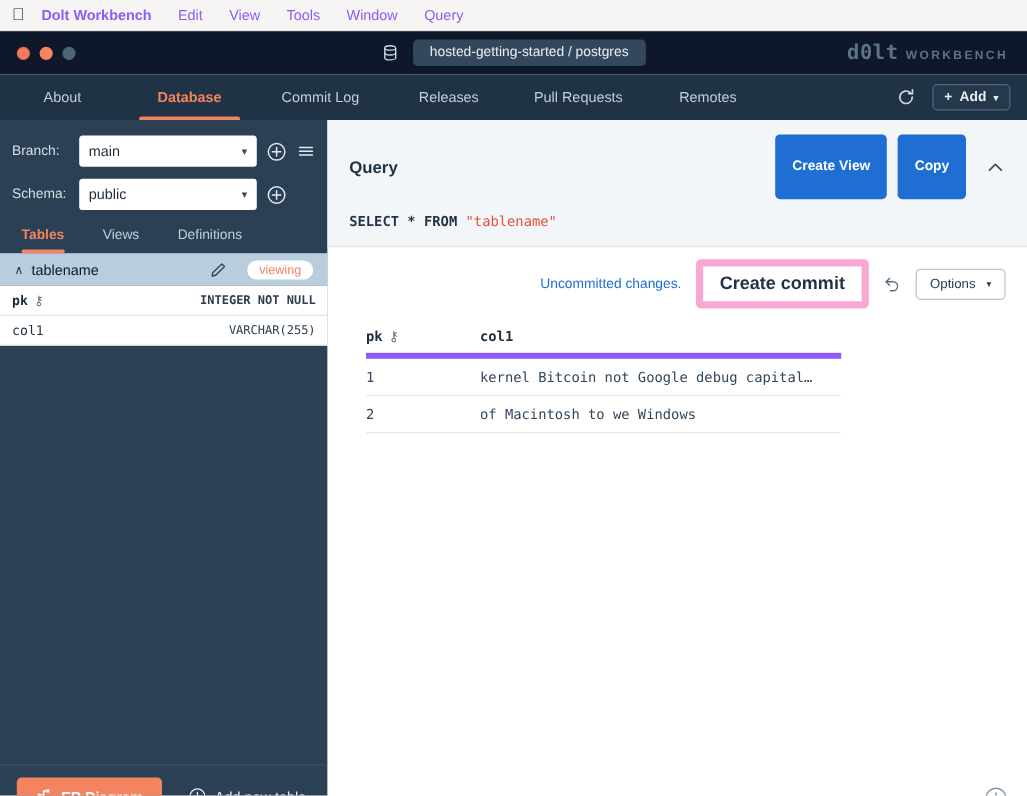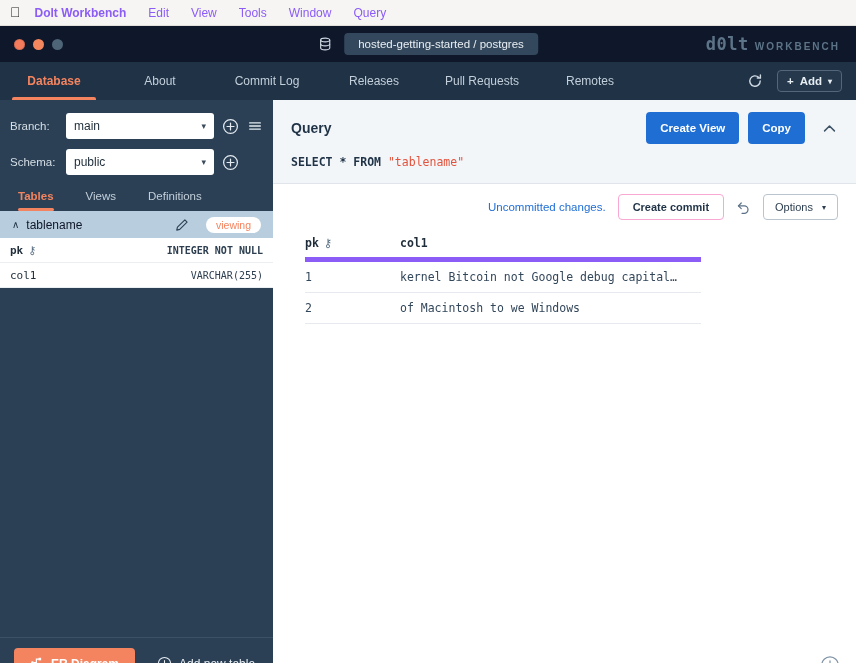--- a/index.html
+++ b/index.html
@@ -164,37 +164,37 @@
   
   .main { flex: 1; background: #ffffff; position: relative; display: flex; flex-direction: column; }
   .query-panel {
     background: #f3f6f9; border-bottom: 1px solid #dfe5ea;
     padding: 12px 18px 14px 18px;
   }
   .query-head { display: flex; align-items: center; }
   .query-title { font-size: 14px; font-weight: bold; color: #1f3246; flex: 1; }
   .btn-blue {
     background: #1f6ed4; color: #fff; font-size: 11.5px; font-weight: bold;
-    padding: 10px 14px; border-radius: 4px; cursor: pointer; margin-left: 9px;
+    padding: 21px 14px; border-radius: 4px; cursor: pointer; margin-left: 9px;
     white-space: nowrap;
   }
   .chev-up { margin-left: 16px; color: #3e5466; cursor: pointer; display: flex; }
   .query-sql {
     margin-top: 11px; font-family: "DejaVu Sans Mono", monospace;
     font-size: 11.5px; color: #1f3246; font-weight: bold;
   }
   .query-sql .str { color: #e2523c; font-weight: normal; }
 
   .commitbar {
     display: flex; align-items: center; justify-content: flex-end;
     gap: 12px; padding: 10px 18px 8px 18px;
   }
   .uncommitted { font-size: 11.5px; color: #1f6ed4; font-weight: 500; }
   .btn-outline {
-    border: 1px solid #f9a8d4; color: #1f3246; font-size: 11px; font-weight: bold;
+    border: 6px solid #f9a8d4; color: #1f3246; font-size: 15px; font-weight: bold;
     padding: 6px 14px; border-radius: 4px; background: #fff; cursor: pointer;
   }
   .revert-icon { color: #5b7186; cursor: pointer; display: flex; }
   .btn-options {
     border: 1px solid #b9c4cf; color: #2c3e50; font-size: 11px;
     padding: 6px 11px; border-radius: 4px; background: #fff; cursor: pointer;
     display: flex; align-items: center; gap: 9px;
   }
   .btn-options .caret { font-size: 8px; }
 
@@ -252,25 +252,25 @@
       </span>
       <span class="dbname">hosted-getting-started / postgres</span>
     </div>
     <div class="brand">
       <span class="b1">d0lt</span>
       <span class="b2">WORKBENCH</span>
     </div>
   </div>
 
   <div class="topnav">
+    <div class="navtab" style="width:104px">
+      <span>About</span>
+    </div>
     <div class="navtab active" style="width:108px">
       <span>Database</span>
-    </div>
-    <div class="navtab" style="width:104px">
-      <span>About</span>
     </div>
     <div class="navtab" style="width:110px">
       <span>Commit Log</span>
     </div>
     <div class="navtab" style="width:104px">
       <span>Releases</span>
     </div>
     <div class="navtab" style="width:112px">
       <span>Pull Requests</span>
     </div>

